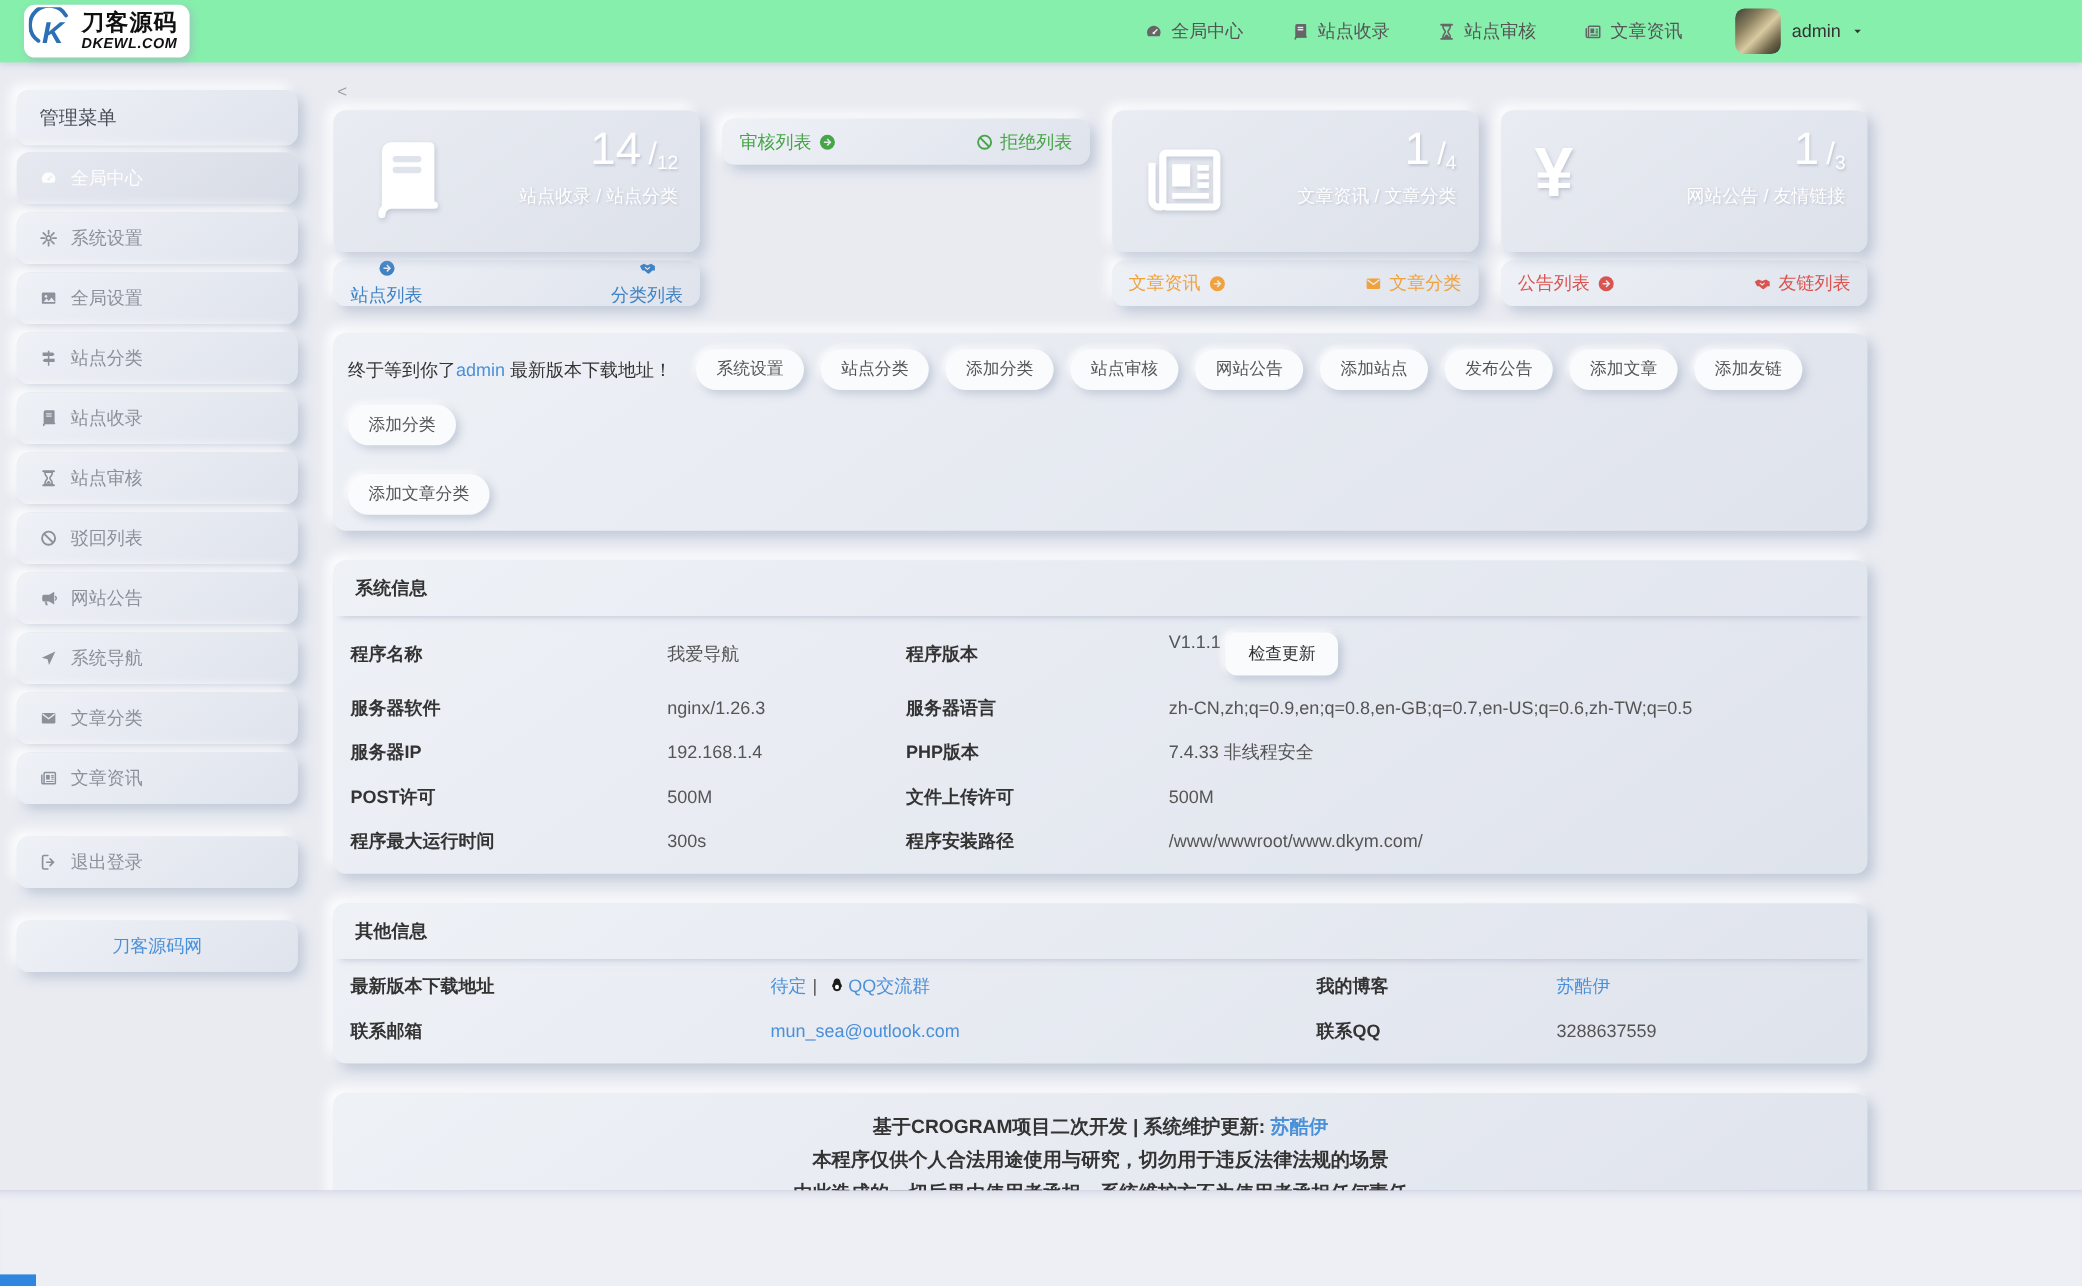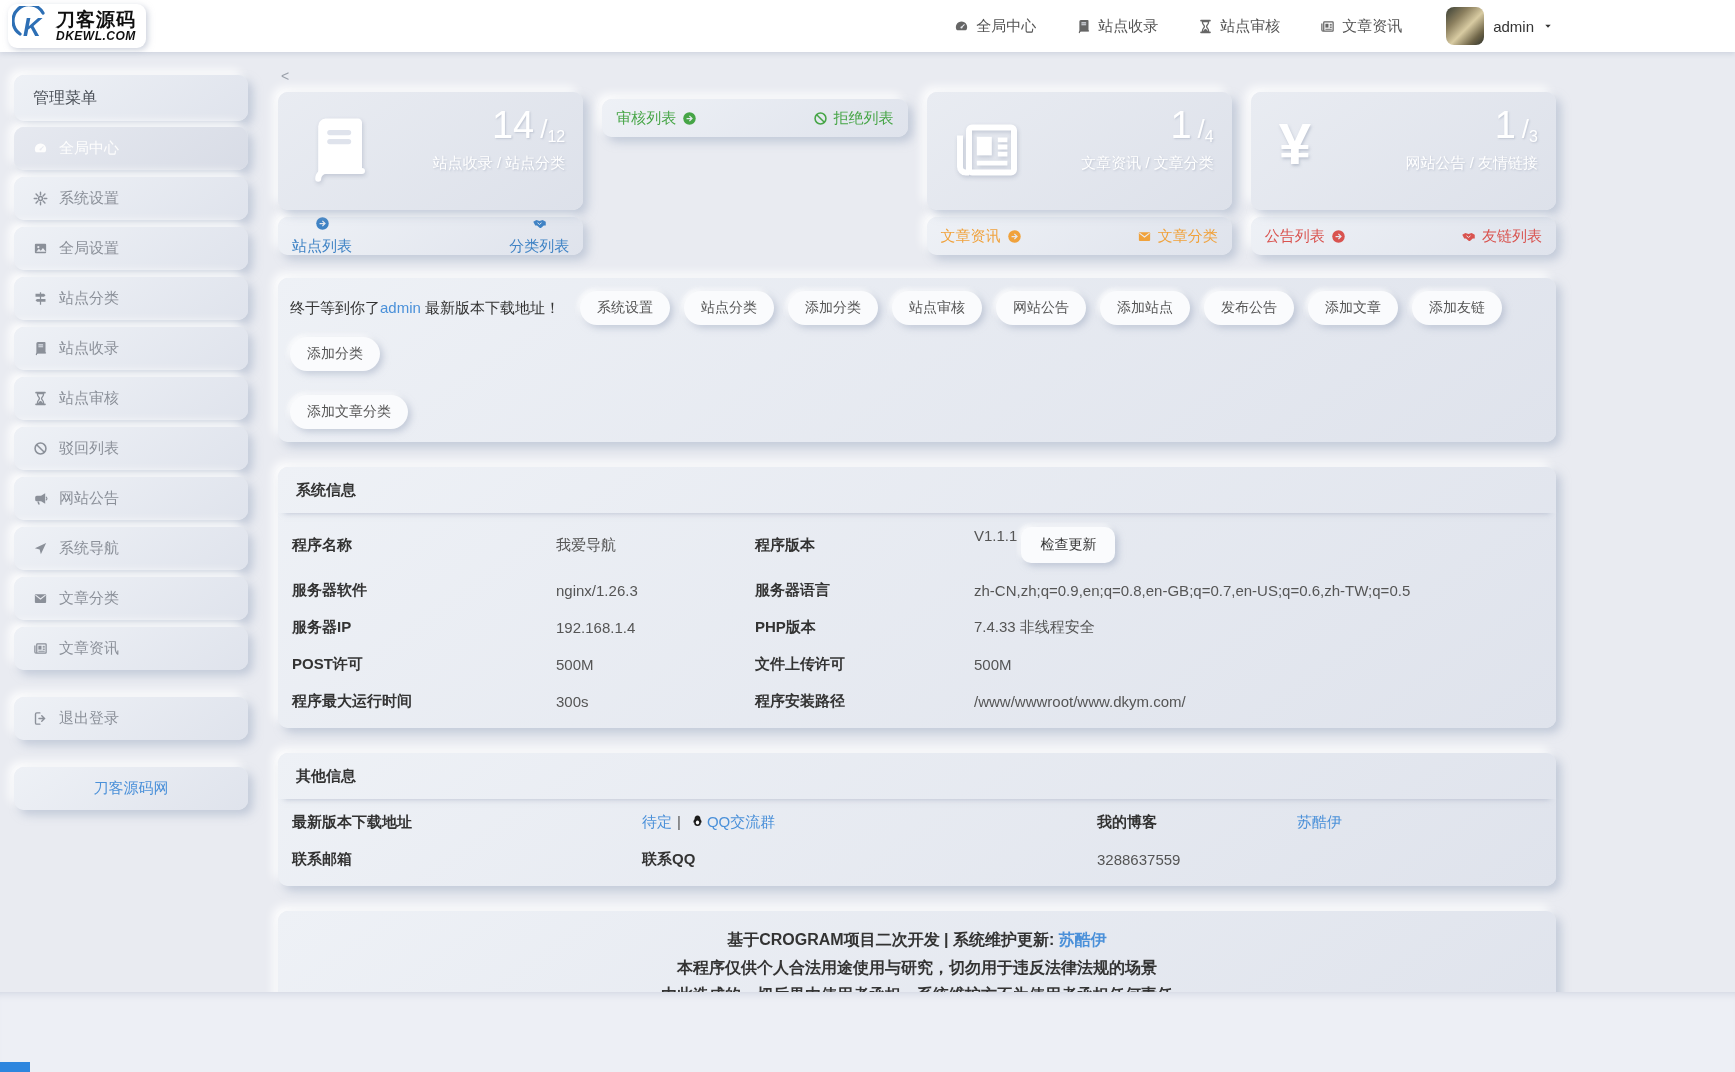--- a/index.html
+++ b/index.html
@@ -11,23 +11,23 @@
   .neu {
     background:linear-gradient(145deg,#eef1f6,#dfe3ec);
     box-shadow:5px 5px 10px rgba(163,175,196,.55),-5px -5px 10px rgba(255,255,255,.95);
     border-radius:10px;
   }
   svg.ic { width:15px; height:15px; fill:currentColor; flex:none; }
 
   
   .topbar {
     position:absolute; top:0; left:0; width:1735px; height:52px;
-    background:#ffffff; box-shadow:0 2px 5px rgba(168,178,198,.4);
+    background:#86efac; box-shadow:0 2px 5px rgba(168,178,198,.4);
     display:flex; align-items:center; justify-content:space-between;
-    padding:0 182px 0 8px; z-index:5;
+    padding:0 182px 0 20px; z-index:5;
   }
   .logo { display:flex; align-items:center; gap:4px; background:#fff; border-radius:9px;
     padding:2px 10px 2px 4px; box-shadow:2px 2px 6px rgba(160,170,190,.55); cursor:pointer; }
   .logo-mark { width:40px; height:40px; }
   .logo-txt { line-height:1.05; }
   .logo-cn { font-size:19px; font-weight:900; color:#101010; letter-spacing:1px; }
   .logo-en { font-size:12px; font-weight:800; font-style:italic; color:#101010; letter-spacing:.5px; }
   .topnav { display:flex; align-items:center; gap:40px; }
   .topnav-item { display:flex; align-items:center; gap:7px; color:#555; font-size:15px; cursor:pointer; }
   .topnav-item svg { color:#666; }
@@ -472,20 +472,21 @@
         <span class="vl">
           <a class="lnk">待定</a><span class="sep">|</span><svg class="qq-ic">
               <use href="#sym-qq"></use>
             </svg><a class="lnk">QQ交流群</a>
         </span>
         <span class="lb">我的博客</span>
         <span class="vl"><a class="lnk">苏酷伊</a></span>
       </div>
       <div class="orow">
         <span class="lb">联系邮箱</span>
+        <span class="vl"><a class="lnk">mun_sea@outlook.com</a></span>
         <span class="lb">联系QQ</span>
         <span class="vl">3288637559</span>
       </div>
     </div>
   </section>
 
   <section class="pfooter neu">
     <p><span>基于CROGRAM项目二次开发 | 系统维护更新: </span><a>苏酷伊</a></p>
     <p>本程序仅供个人合法用途使用与研究，切勿用于违反法律法规的场景</p>
     <p>由此造成的一切后果由使用者承担，系统维护方不为使用者承担任何责任</p>

